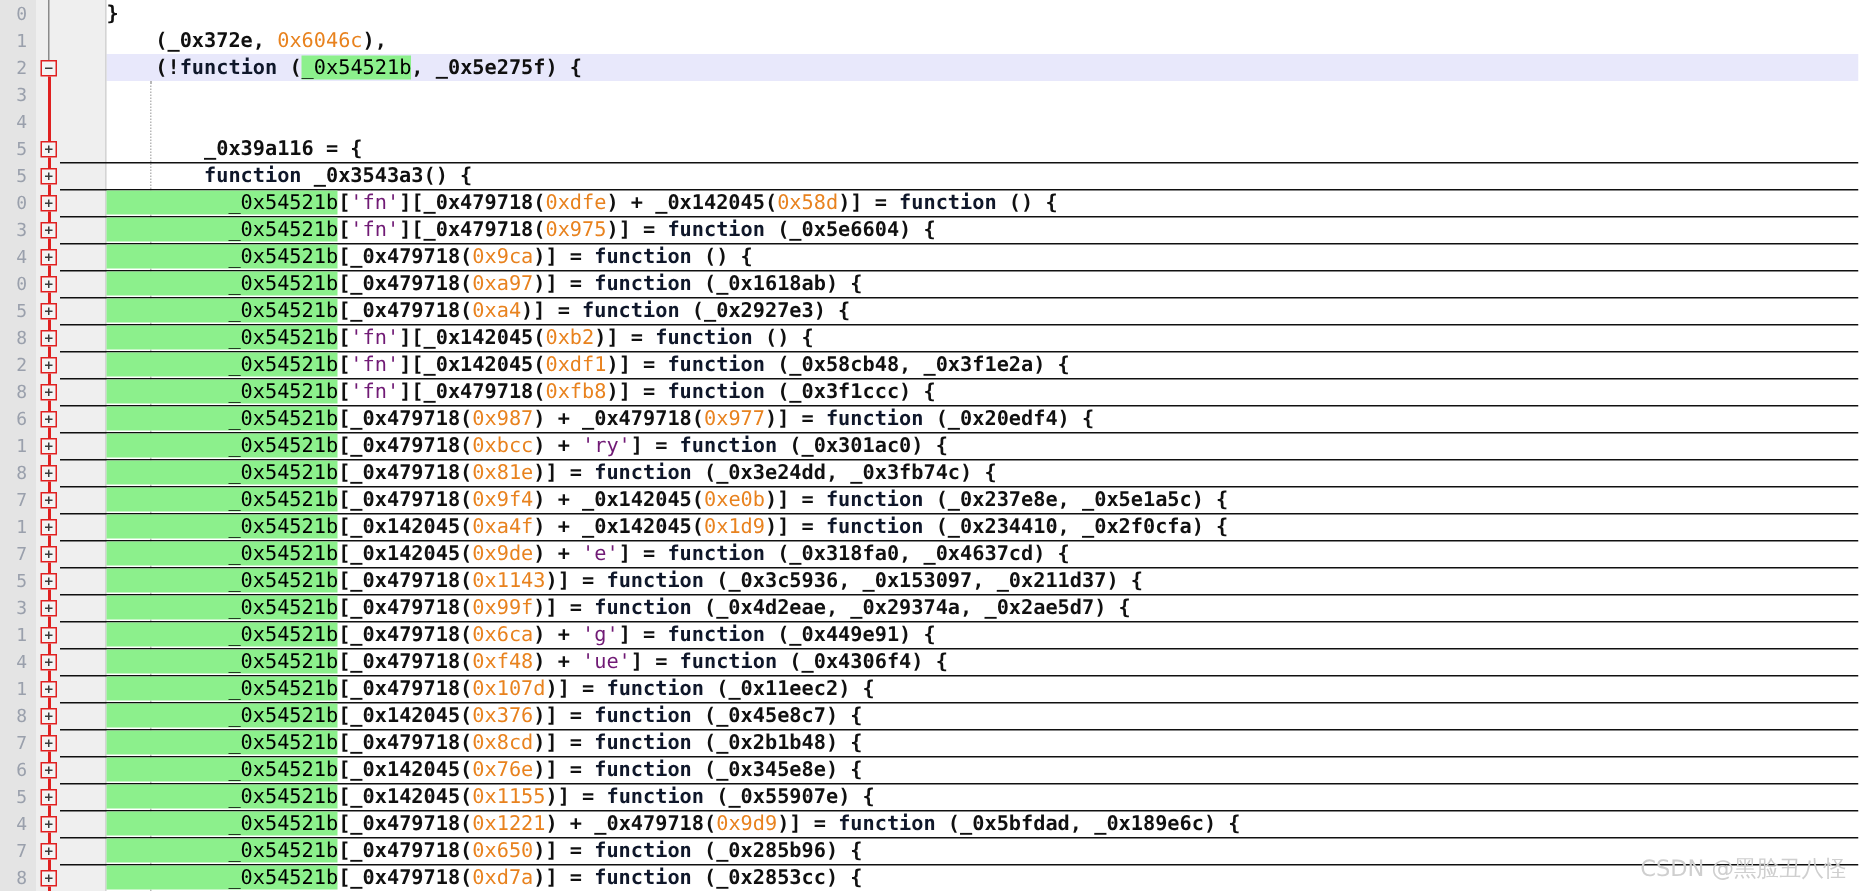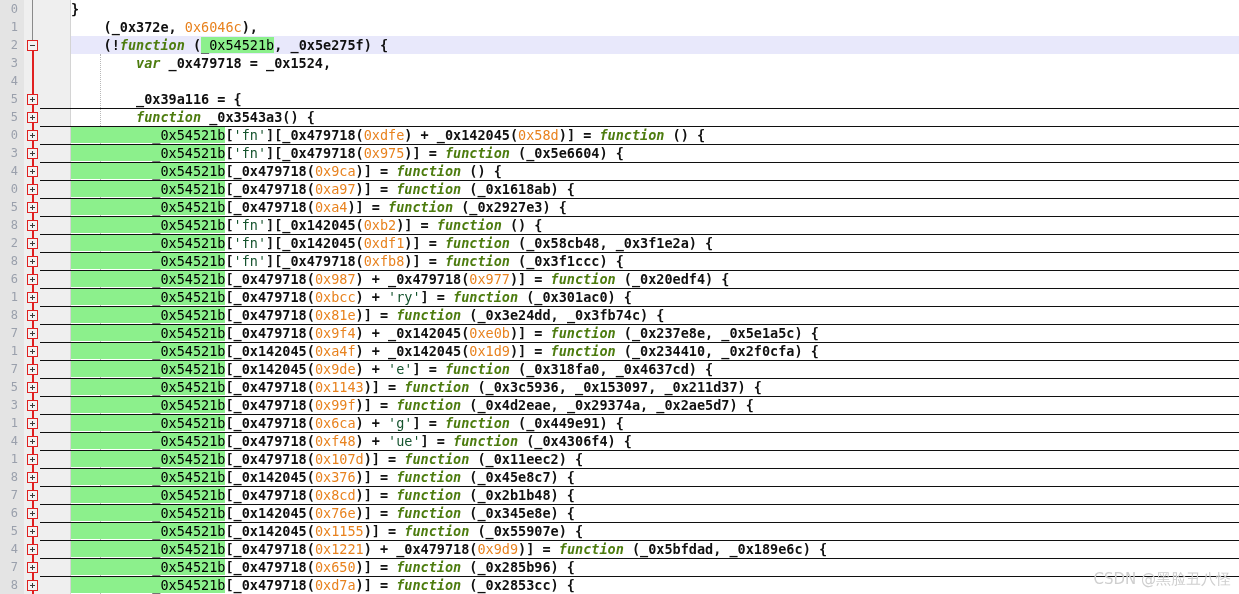--- a/index.html
+++ b/index.html
@@ -145,24 +145,24 @@
   
   .code {
     position: absolute;
     left: 71px;
     top: 0;
     font-size: 13.5px;
     letter-spacing: 0px;
     z-index: 6;
     white-space: pre;
   }
-  .kw   { color: #4d7c0f; font-weight: bold; font-style: italic; }
+  .kw   { color: #0f172a; font-weight: bold; }
   .id   { color: #101010; font-weight: bold; }
   .num  { color: #e8821e; }
-  .str  { color: #14532d; }
+  .str  { color: #701a75; }
   .pun  { color: #101010; font-weight: bold; }
   .hl   { background: #8cf08c; }
 
   
   .watermark {
     position: absolute;
     right: 8px;
     bottom: 5px;
     font-family: "DejaVu Sans", "Liberation Sans", sans-serif;
     font-size: 15px;
@@ -179,21 +179,21 @@
   <div class="gutter-lineno"></div>
   <div class="gutter-fold"></div>
 
   <div id="rows-host">
       <div class="topspine" style="top: 0px; height: 40px;"></div>
       <div class="foldspine" style="top: 45px; height: 576px;"></div>
       <div class="indentguide" style="top: 54px; height: 558px;"></div>
       <div class="row" style="top: 0px;"><div class="lineno">0</div><div class="code"><span class="pun">}</span></div></div>
       <div class="row" style="top: 18px;"><div class="lineno">1</div><div class="code"><span class="pun">    (</span><span class="id">_0x372e</span><span class="pun">, </span><span class="num">0x6046c</span><span class="pun">),</span></div></div>
       <div class="row sel" style="top: 36px;"><div class="lineno">2</div><div class="foldbox red"></div><div class="code"><span class="pun">    (!</span><span class="kw">function</span><span class="pun"> (</span><span class="hl">_0x54521b</span><span class="pun">, </span><span class="id">_0x5e275f</span><span class="pun">) {</span></div></div>
-      <div class="row" style="top: 54px;"><div class="lineno">3</div><div class="code"><span class="kw">        var</span><span class="id"> _0x479718</span><span class="pun"> = </span><span class="id">_0x1524</span><span class="pun">,</span></div></div>
+      <div class="row" style="top: 54px;"><div class="lineno">3</div></div>
       <div class="row" style="top: 72px;"><div class="lineno">4</div></div>
       <div class="row" style="top: 90px;"><div class="lineno">5</div><div class="foldbox red plus"></div><div class="code"><span class="id">        _0x39a116</span><span class="pun"> = {</span></div></div>
       <div class="foldsep" style="top: 108px;"></div>
       <div class="row" style="top: 108px;"><div class="lineno">5</div><div class="foldbox red plus"></div><div class="code"><span class="kw">        function</span><span class="id"> _0x3543a3</span><span class="pun">() {</span></div></div>
       <div class="foldsep" style="top: 126px;"></div>
       <div class="row" style="top: 126px;"><div class="lineno">0</div><div class="foldbox red plus"></div><div class="code"><span class="hl">          _0x54521b</span><span class="pun">[</span><span class="str">'fn'</span><span class="pun">][</span><span class="id">_0x479718</span><span class="pun">(</span><span class="num">0xdfe</span><span class="pun">) + </span><span class="id">_0x142045</span><span class="pun">(</span><span class="num">0x58d</span><span class="pun">)] = </span><span class="kw">function</span><span class="pun"> () {</span></div></div>
       <div class="foldsep" style="top: 144px;"></div>
       <div class="row" style="top: 144px;"><div class="lineno">3</div><div class="foldbox red plus"></div><div class="code"><span class="hl">          _0x54521b</span><span class="pun">[</span><span class="str">'fn'</span><span class="pun">][</span><span class="id">_0x479718</span><span class="pun">(</span><span class="num">0x975</span><span class="pun">)] = </span><span class="kw">function</span><span class="pun"> (</span><span class="id">_0x5e6604</span><span class="pun">) {</span></div></div>
       <div class="foldsep" style="top: 162px;"></div>
       <div class="row" style="top: 162px;"><div class="lineno">4</div><div class="foldbox red plus"></div><div class="code"><span class="hl">          _0x54521b</span><span class="pun">[</span><span class="id">_0x479718</span><span class="pun">(</span><span class="num">0x9ca</span><span class="pun">)] = </span><span class="kw">function</span><span class="pun"> () {</span></div></div>

